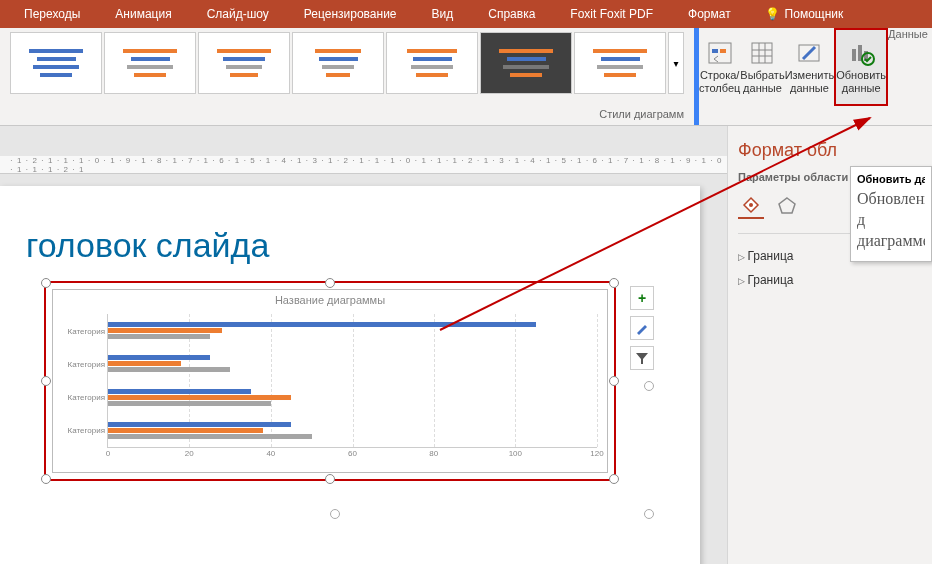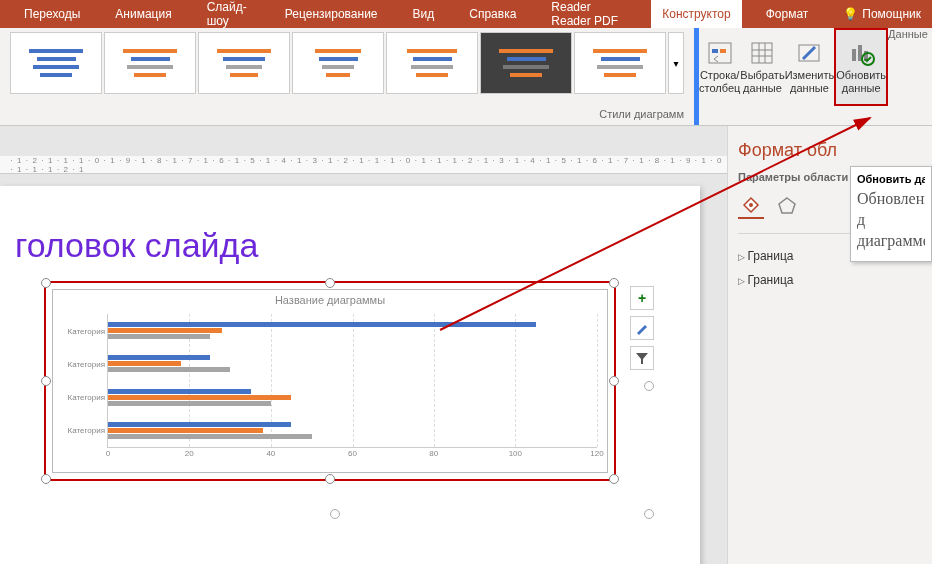--- a/index.html
+++ b/index.html
@@ -33,21 +33,21 @@
   .data-btn.highlight { border: 2px solid #c00000; background:#e6e6e6; }
   .data-btn svg { margin-bottom: 2px; }
   .data-group .group-label { margin-top: 0; padding-bottom:3px;}
 
   
   .workspace { display: flex; height: calc(564px - 126px); }
 
   .slide-area { flex: 1; position: relative; background: #e6e6e6; overflow:hidden;}
   .ruler-h { position:absolute; top:30px; left:0; right:0; height:18px; background:#f8f8f8; border-bottom:1px solid #ccc; font-size:8px; color:#888; display:flex; align-items:center; padding-left:10px; letter-spacing:1px;}
   .slide { position: absolute; top: 60px; left: 0; width: 700px; height: 500px; background: #fff; box-shadow: 2px 2px 6px rgba(0,0,0,0.2);}
-  .slide-title { position:absolute; top:100px; left:15px; font-size:34px; font-weight:300; color:#6d28d9;}
+  .slide-title { position:absolute; top:100px; left:26px; font-size:34px; font-weight:300; color:#0369a1;}
   
   
   .chart-selected { position:absolute; top:155px; left:44px; width:572px; height:200px; border:2px solid #c00000; }
   .chart-obj { position:absolute; inset:6px; border:1px solid #bbb; background:#fff;}
   .sel-handle { position:absolute; width:10px; height:10px; background:#fff; border:1px solid #888; border-radius:50%;}
   .sel-handle.tl{top:-5px;left:-5px;} .sel-handle.tr{top:-5px;right:-5px;}
   .sel-handle.tc{top:-5px;left:50%;margin-left:-5px;}
   .sel-handle.ml{top:50%;left:-5px;margin-top:-5px;} .sel-handle.mr{top:50%;right:-5px;margin-top:-5px;}
   .sel-handle.bl{bottom:-5px;left:-5px;} .sel-handle.br{bottom:-5px;right:-5px;}
   .sel-handle.bc{bottom:-5px;left:50%;margin-left:-5px;}
@@ -86,22 +86,21 @@
 </head>
 <body>
 
 <div class="ribbon-tabs">
   <div class="tab">Переходы</div>
   <div class="tab">Анимация</div>
   <div class="tab">Слайд-шоу</div>
   <div class="tab">Рецензирование</div>
   <div class="tab">Вид</div>
   <div class="tab">Справка</div>
-  <div class="tab">Reader Reader PDF</div>
-  <div class="tab active">Конструктор</div>
+  <div class="tab">Foxit Foxit PDF</div>
   <div class="tab format">Формат</div>
   <div class="tab help-bulb">
     <span>💡</span>
     <span>Помощник</span>
   </div>
 </div>
 
 <div class="ribbon-body">
   <div class="chart-styles">
     <div class="styles-row">

